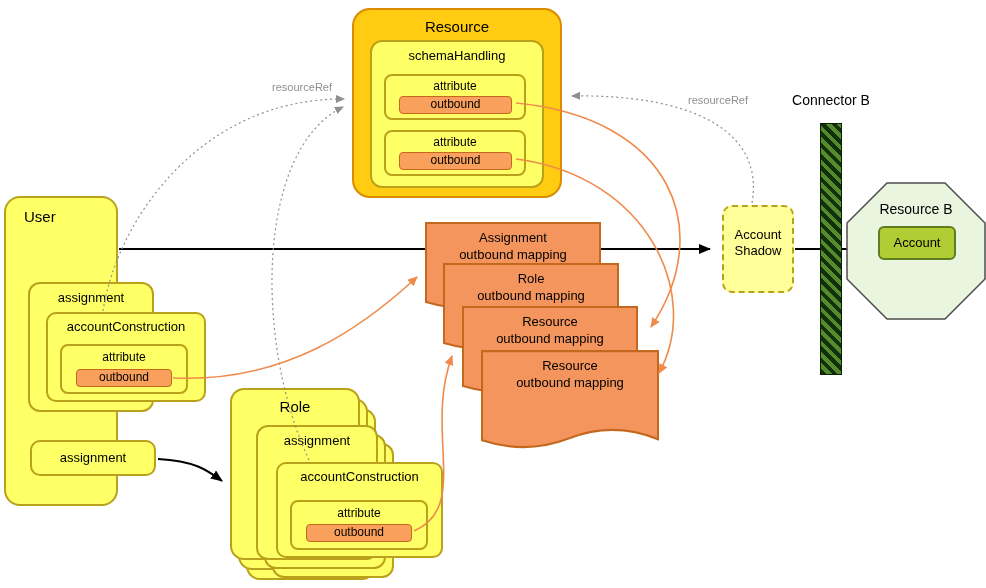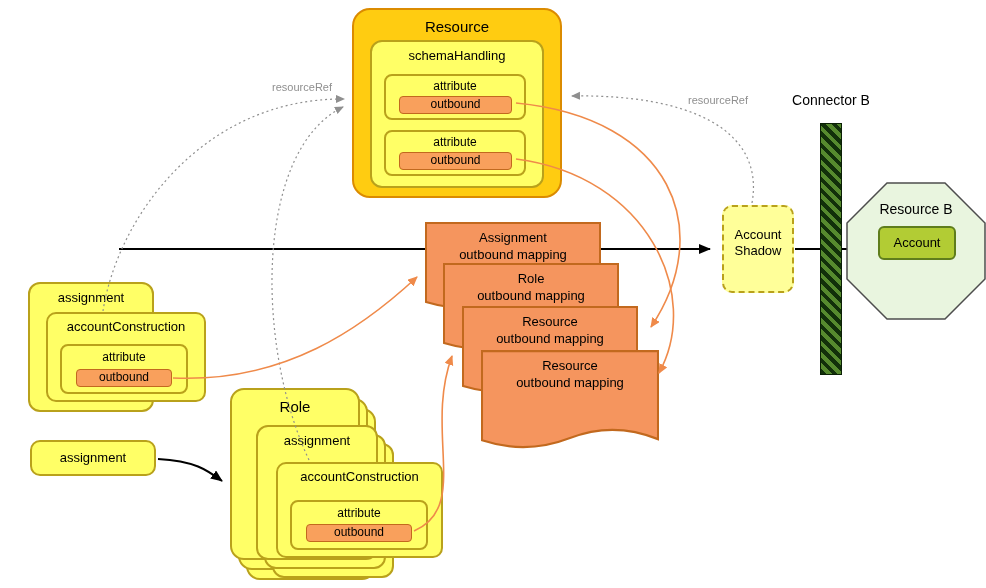--- a/index.html
+++ b/index.html
@@ -42,20 +42,21 @@
         <path d="M0,0 L12,5 L0,10 Z" fill="#000"></path>
       </marker>
     </defs>
     <path d="M119,249 L710,249" stroke="#000" stroke-width="2.2" fill="none" marker-end="url(#arr-black)"></path>
     <path d="M795,249 L868,249" stroke="#000" stroke-width="2.2" fill="none" marker-end="url(#arr-black)"></path>
     <path d="M158,459 C195,461 207,470 222,481" stroke="#000" stroke-width="2" fill="none" marker-end="url(#arr-black)"></path>
   </svg>
 
   <div id="boxes">
 
+    <div class="box r16 f15" style="left:4px;top:196px;width:114px;height:310px;padding:10px 0 0 18px;">User</div>
     <div class="box r12 f13 ctr" style="left:28px;top:282px;width:126px;height:130px;padding-top:6px;">assignment</div>
     <div class="box r10 f13 ctr" style="left:46px;top:312px;width:160px;height:90px;padding-top:5px;">accountConstruction</div>
     <div class="box r8 f12 ctr" style="left:60px;top:344px;width:128px;height:50px;padding-top:4px;">attribute</div>
     <div class="box outb r4 f12 ctr" style="left:76px;top:369px;width:96px;height:18px;line-height:14px;">outbound</div>
     <div class="box r10 f13 ctr" style="left:30px;top:440px;width:126px;height:36px;line-height:31px;">assignment</div>
 
     <div class="box r14" style="left:246px;top:408px;width:130px;height:172px;"></div>
     <div class="box r14" style="left:238px;top:398px;width:130px;height:172px;"></div>
     <div class="box r14 f15 ctr" style="left:230px;top:388px;width:130px;height:172px;padding-top:8px;">Role</div>
     <div class="box r12" style="left:272px;top:443px;width:122px;height:135px;"></div>

